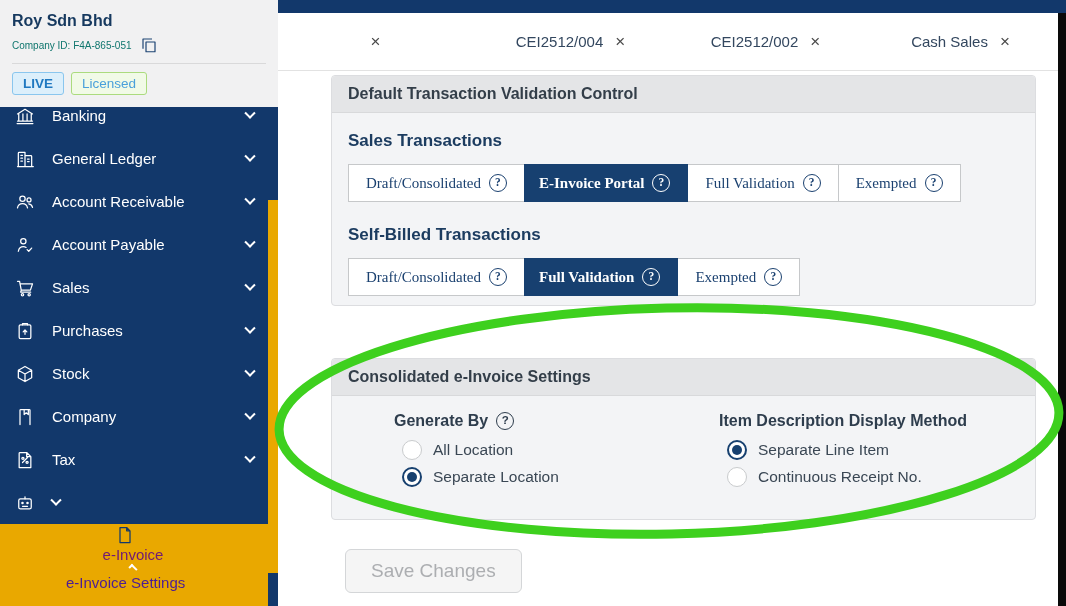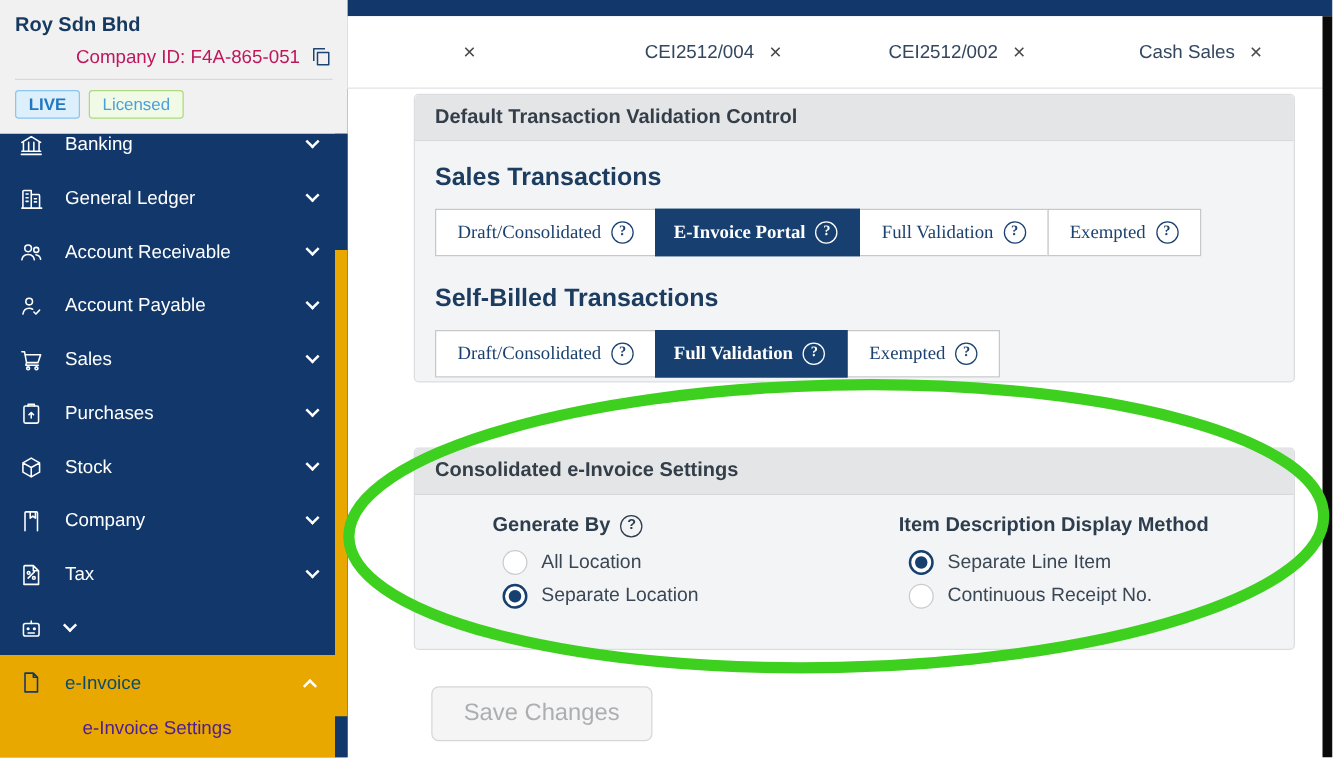--- a/index.html
+++ b/index.html
@@ -3,60 +3,60 @@
 <meta charset="utf-8">
 <style>
   * { margin:0; padding:0; box-sizing:border-box; }
   body { font-family:"Liberation Sans", sans-serif; }
   .page { position:relative; width:1066px; height:606px; overflow:hidden; background:#ffffff; }
 
   
   .sidebar { position:absolute; left:0; top:0; width:278px; height:606px; background:#12386B; }
   .company-panel { position:absolute; left:0; top:0; width:278px; height:107px; background:#F1F1F2; padding:12px 12px 0 12px; z-index:5; }
   .company-name { font-size:16px; font-weight:bold; color:#16395F; margin-bottom:6px; }
-  .company-id-row { display:flex; align-items:center; gap:8px; font-size:15px; color:#be185d;justify-content:flex-end; }
+  .company-id-row { display:flex; align-items:center; gap:8px; font-size:10px; color:#0f766e; }
   .panel-divider { height:1px; background:#D9D9DA; margin:9px 0 8px 0; }
   .badges { display:flex; gap:7px; }
   .badge { font-size:13.5px; padding:3px 10px; border-radius:3px; border:1px solid; }
   .badge.live { background:#DCEFFB; border-color:#8AC6EE; color:#1F78C0; font-weight:bold; }
   .badge.licensed { background:#F1FAE7; border-color:#ABDB7E; color:#4AA0DB; }
 
   .menu { position:absolute; left:0; top:107px; width:270px; height:417px; overflow:hidden; }
   .menu-item { display:flex; align-items:center; height:43px; padding:0 16px 0 14px; color:#FFFFFF; font-size:15px; cursor:pointer; }
   .menu-list { margin-top:-13px; }
   .mi-icon { width:22px; height:22px; margin-right:16px; display:inline-flex; align-items:center; justify-content:center; flex:0 0 22px; }
   .mi-icon svg { width:20px; height:20px; stroke:#FFFFFF; fill:none; stroke-width:1.5; stroke-linecap:round; stroke-linejoin:round; }
   .mi-label { flex:1; }
   .chev { width:8px; height:8px; border-right:2px solid #fff; border-bottom:2px solid #fff; }
   .chev.down { transform:rotate(45deg) translate(-2px,-2px); }
   .chev.up { transform:rotate(-135deg) translate(-2px,-2px); }
 
   .einvoice-group { position:absolute; left:0; top:524px; width:268px; height:82px; background:#E9A800; z-index:4; }
-  .einvoice-group .menu-item { color:#0c4a6e; height:44px; }
+  .einvoice-group .menu-item { color:#701a75; height:44px;flex-direction:column; }
   .einvoice-group .mi-icon svg { stroke:#12386B; }
   .submenu-item { padding:6px 16px 6px 66px; color:#4c1d95; font-size:15px; cursor:pointer; }
 
   .side-scrollbar { position:absolute; left:268px; top:107px; width:10px; height:499px; background:#12386B; z-index:6; }
   .side-scrollbar .thumb { position:absolute; left:0; top:93px; width:10px; height:373px; background:#E9A800; }
 
   
   .topbar { position:absolute; left:278px; top:0; width:788px; height:13px; background:#12386B; }
   .tabbar { position:absolute; left:278px; top:13px; width:780px; height:58px; background:#ffffff; border-bottom:1px solid #E2E2E2; display:flex; }
   .tab { flex:1; display:flex; align-items:center; justify-content:center; gap:12px; font-size:15px; color:#33475F; cursor:pointer; }
   .tab-close { font-size:17px; color:#4A4A4A; line-height:1; cursor:pointer; }
 
   .right-strip { position:absolute; left:1058px; top:13px; width:8px; height:593px; background:#0A0A0A; }
 
   
   .card { position:absolute; left:331px; width:705px; background:#F3F4F6; border:1px solid #DCDDE0; border-radius:4px; }
   .card-header { height:37px; display:flex; align-items:center; padding:0 16px; background:#E4E5E7; border-bottom:1px solid #D8D9DB; border-radius:4px 4px 0 0; font-size:16px; font-weight:bold; color:#333E49; }
   .card1 { top:75px; height:231px; }
   .card2 { top:358px; height:162px; }
   .card-body { padding:12px 16px; }
-  .section-h { font-size:20px; font-weight:bold; color:#1C3C60; margin:6px 0 13px 0; }
+  .section-h { font-size:17px; font-weight:bold; color:#1C3C60; margin:6px 0 13px 0; }
   .section-h.second { margin-top:23px; }
 
   .btn-group { display:flex;font-family:Liberation Serif, serif; }
   .seg-btn { display:inline-flex; align-items:center; gap:8px; background:#FFFFFF; border:1px solid #C6C8CA; margin-left:-1px; padding:0 17px; height:38px; font-size:15px; color:#1B4170; font-family:inherit; cursor:pointer; }
   .seg-btn:first-child { margin-left:0; }
   .seg-btn.selected { background:#174070; border-color:#174070; color:#FFFFFF; font-weight:bold; z-index:1;padding-left:14px; }
   .help-badge { width:18px; height:18px; border:1.5px solid currentColor; border-radius:50%; display:inline-flex; align-items:center; justify-content:center; font-size:11.5px; font-weight:bold; line-height:1; }
 
   
   .radio-cols { display:flex; padding:16px 0 0 62px; }

